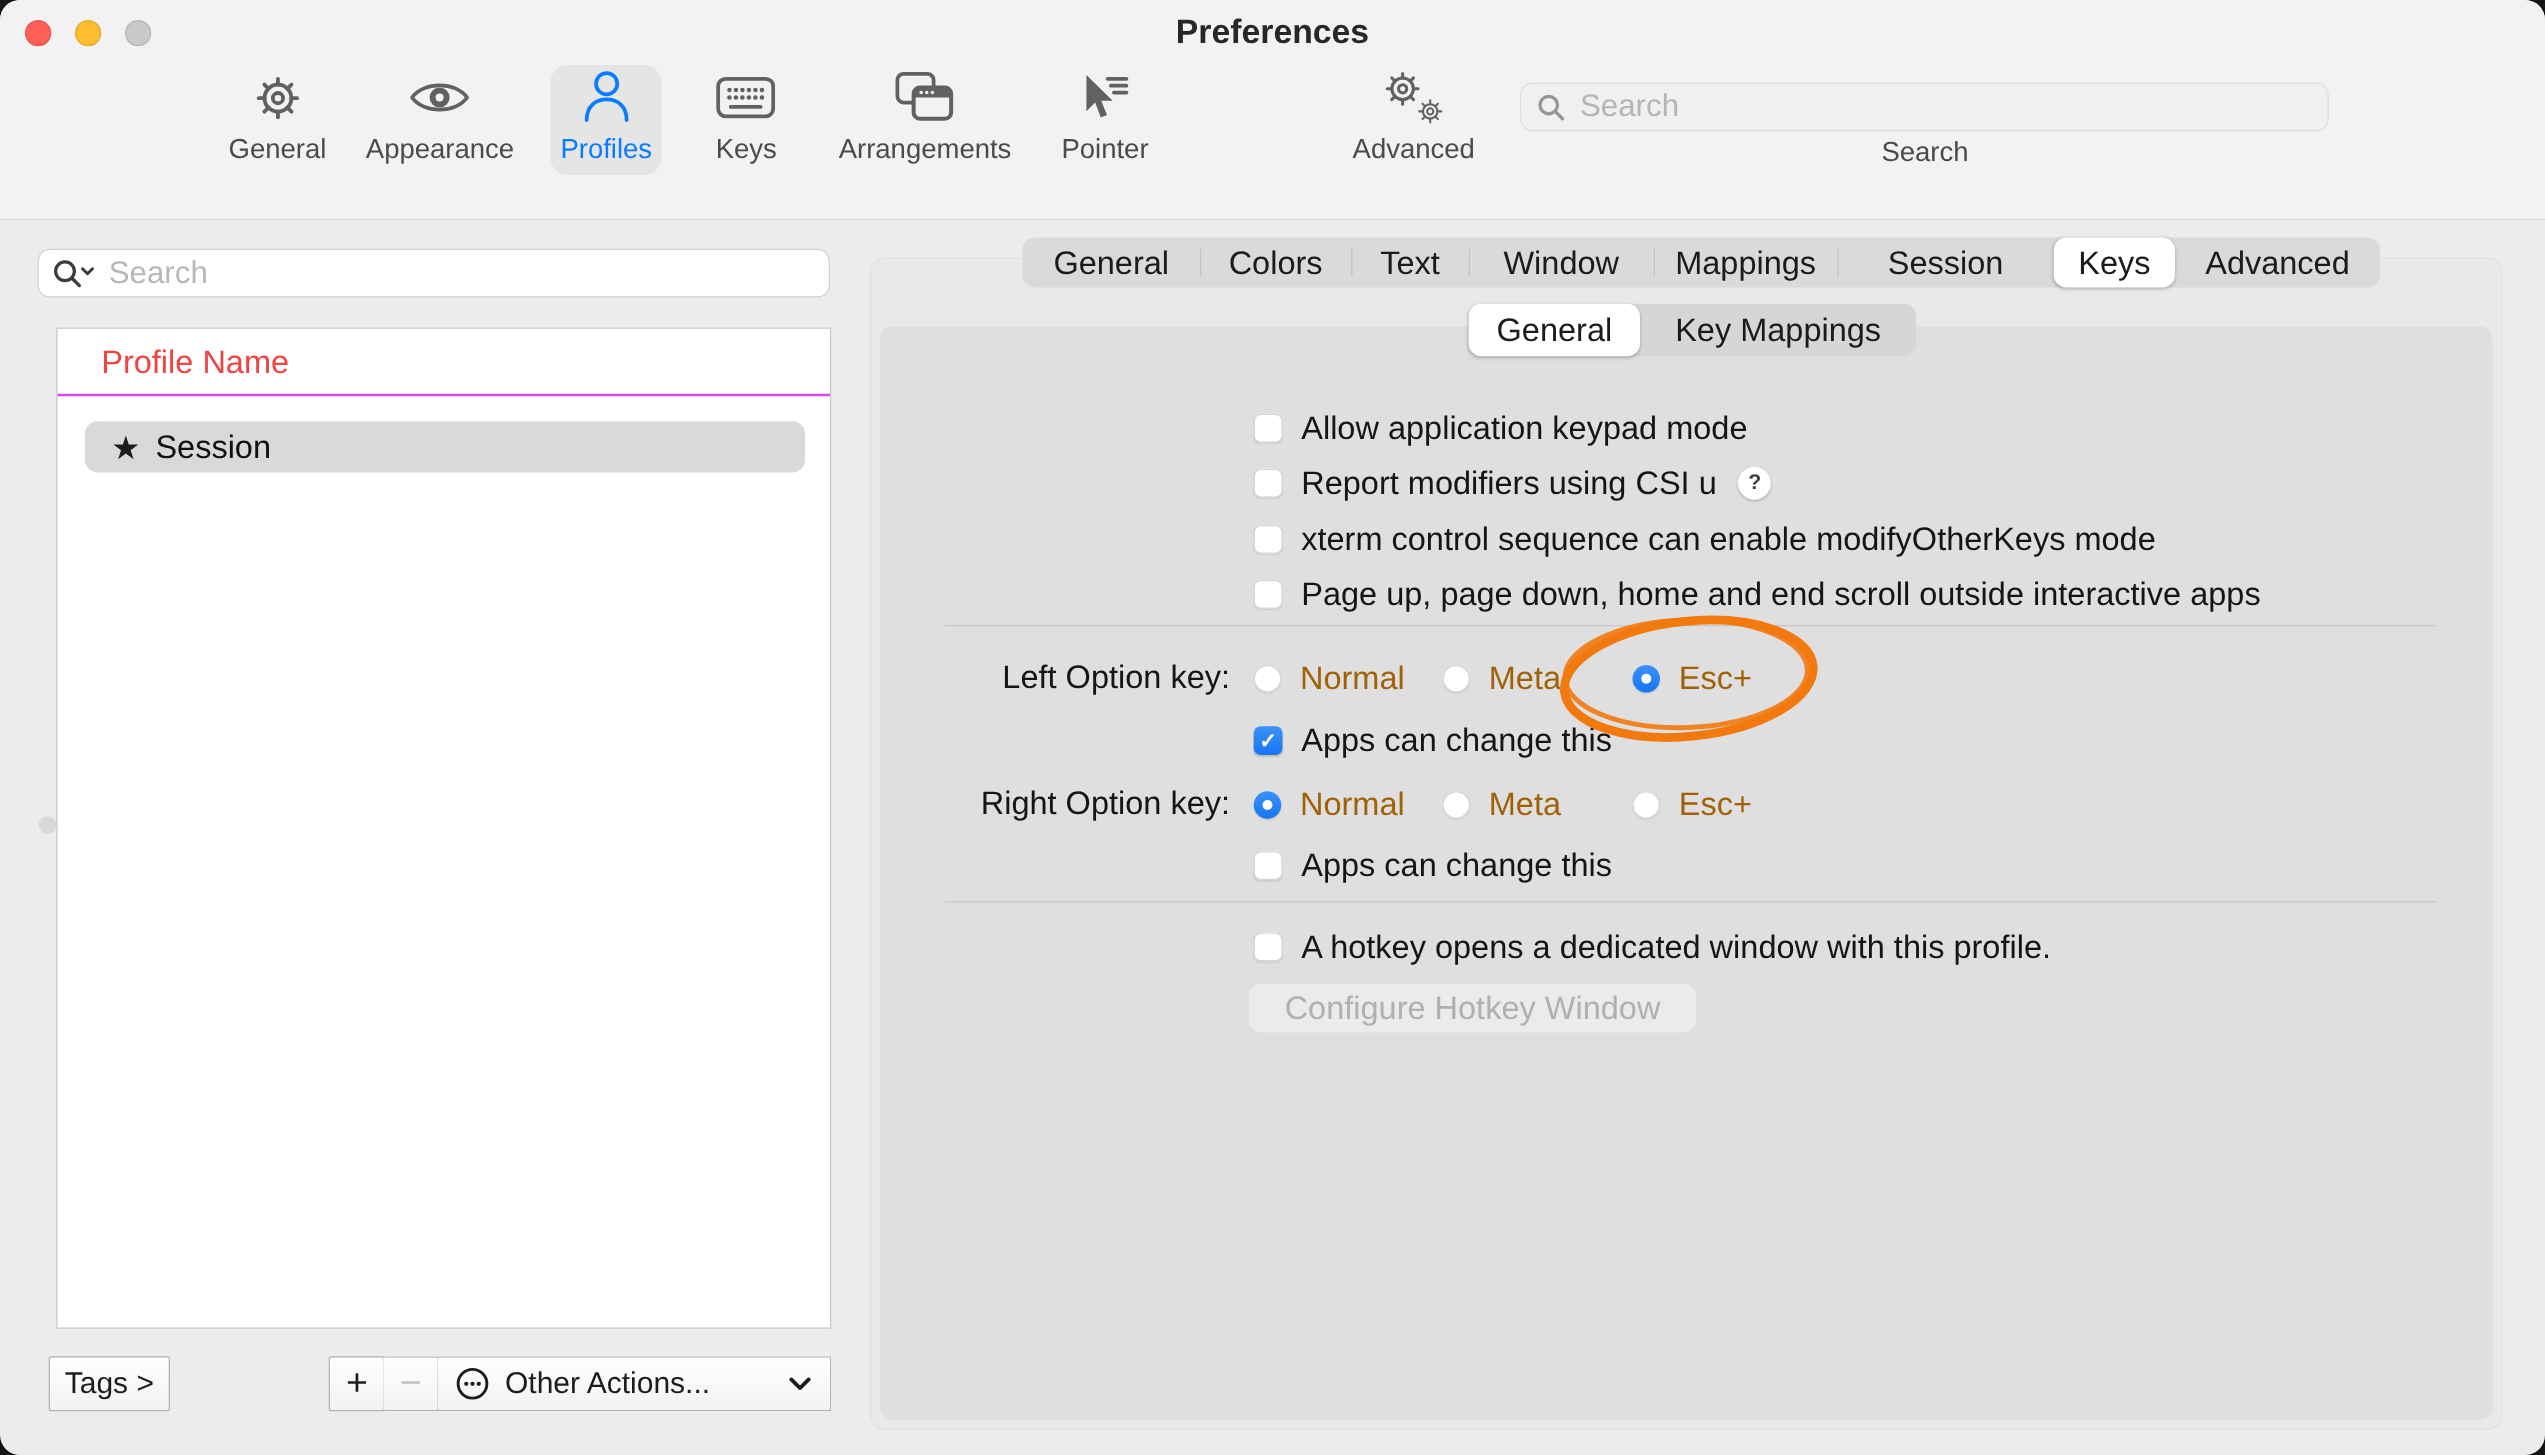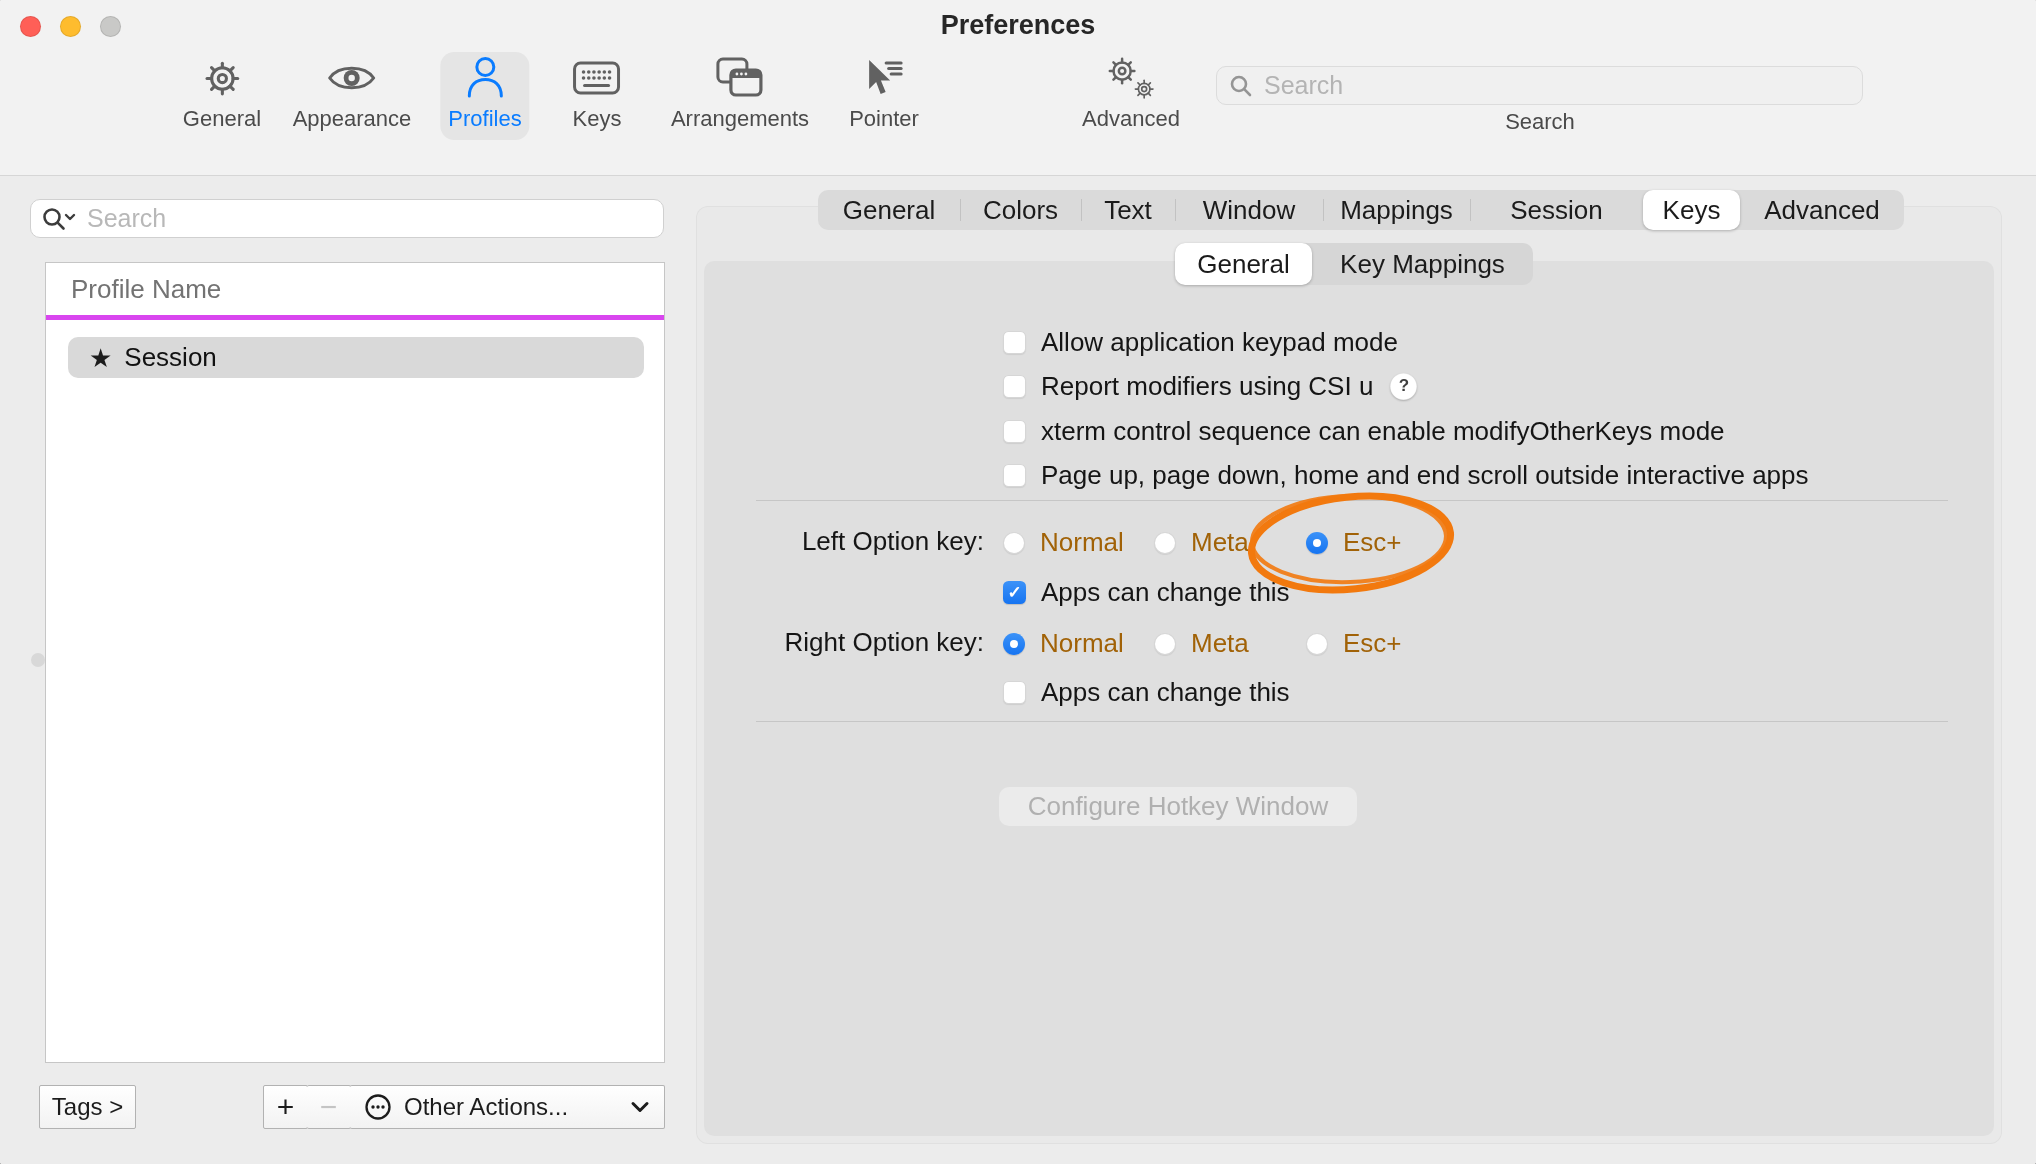--- a/index.html
+++ b/index.html
@@ -1,18 +1,18 @@
 <!DOCTYPE html>
 <html><head>
 <meta charset="utf-8">
 <style>
   html,body{margin:0;padding:0;background:#161616;}
   .window{
     position:relative;width:2036px;height:1164px;background:#ececec;
-    border-radius:1px;overflow:hidden;
+    border-radius:16px;overflow:hidden;
     font-family:"Liberation Sans",sans-serif;color:#1d1d1d;
     box-shadow:0 0 0 1px rgba(0,0,0,.45);
   }
   
   .topbar{position:absolute;left:0;top:0;right:0;height:175px;background:#f2f2f2;border-bottom:1px solid #d6d6d6;}
   .tl{position:absolute;top:16px;width:21px;height:21px;border-radius:50%;box-shadow:inset 0 0 0 1px rgba(0,0,0,.1);}
   .tl.close{left:20px;background:#ff5f57;}
   .tl.min{left:60px;background:#febc2e;}
   .tl.zoom{left:100px;background:#c9c9c7;}
   .win-title{position:absolute;top:10px;left:0;width:100%;text-align:center;font-size:27px;font-weight:700;color:#272727;}
@@ -31,21 +31,21 @@
   .tb-search input, .side-search input{border:none;outline:none;background:transparent;font-family:inherit;
     font-size:25px;color:#333;width:100%;}
   .tb-search input::placeholder{color:#b4b4b4;}
   .side-search input::placeholder{color:#b8b8b8;}
   .tb-search-caption{position:absolute;left:1440px;top:109px;width:200px;text-align:center;font-size:22px;color:#4a4a4a;}
   
   .side-search{position:absolute;left:30px;top:199px;width:634px;height:39px;box-sizing:border-box;
     background:#fff;border:1px solid #d0d0d0;border-radius:10px;display:flex;align-items:center;padding:0 10px;gap:8px;}
   .plist{position:absolute;left:45px;top:262px;width:620px;height:801px;box-sizing:border-box;
     background:#fff;border:1px solid #c6c6c6;}
-  .plist-header{height:52px;line-height:52px;padding-left:25px;font-size:26px;color:#737373;border-bottom:5px solid #d946ef;}
+  .plist-header{height:52px;line-height:52px;padding-left:35px;font-size:26px;color:#ef4444;border-bottom:2px solid #d946ef;}
   .prow{position:absolute;left:22px;top:74px;width:576px;height:41px;border-radius:10px;background:#d9d9d9;
     display:flex;align-items:center;gap:12px;padding-left:21px;box-sizing:border-box;}
   .prow .star{font-size:26px;color:#1c1c1c;line-height:1;}
   .prow .pname{font-size:26px;color:#111;}
   .edge-dot{position:absolute;left:31px;top:653px;width:14px;height:14px;border-radius:50%;background:#d8d8d8;}
   .footer-btn{position:absolute;top:1085px;height:44px;box-sizing:border-box;border:1px solid #b2b2b2;
     background:linear-gradient(#ffffff,#f2f2f2);display:flex;align-items:center;justify-content:center;
     font-size:24px;color:#1c1c1c;border-radius:2px;}
   .btn-tags{left:39px;width:97px;}
   .btn-plus{left:263px;width:45px;font-size:30px;font-weight:300;}
@@ -359,20 +359,24 @@
     </div>
   </div>
 
   <div class="cbrow" style="left:1003px;top:678px">
     <span class="cbx"></span>
     <span class="cblabel">Apps can change this</span>
   </div>
 
   <div class="divline" style="top:721px"></div>
 
+  <div class="cbrow" style="left:1003px;top:743px">
+    <span class="cbx"></span>
+    <span class="cblabel">A hotkey opens a dedicated window with this profile.</span>
+  </div>
 
   <button class="cfg-btn" disabled="">Configure Hotkey Window</button>
 
   <svg class="annot" width="235" height="122" viewBox="0 0 235 122">
     <ellipse cx="116" cy="60" rx="100" ry="46" fill="none" stroke="#f2790e" stroke-width="7" transform="rotate(-6 116 60)" stroke-linecap="round"></ellipse>
     <ellipse cx="114" cy="56" rx="97" ry="43" fill="none" stroke="#f2790e" stroke-width="4" transform="rotate(-2 114 56)" stroke-linecap="round" opacity="0.9"></ellipse>
   </svg>
 
 </div>
 

